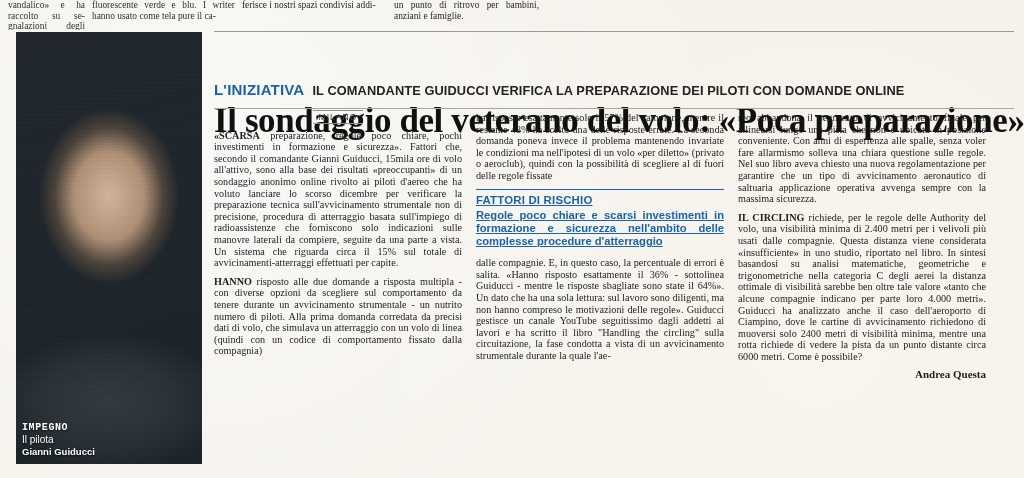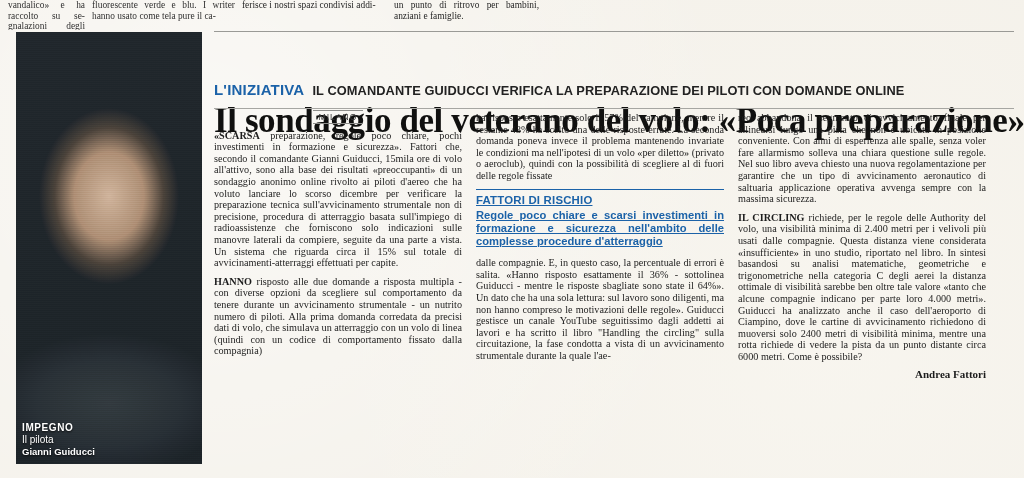--- a/index.html
+++ b/index.html
@@ -90,20 +90,21 @@
     bottom: 6px;
     color: #ffffff;
     text-shadow: 0 1px 2px rgba(0,0,0,0.8);
     font-family: "Liberation Sans", sans-serif;
     line-height: 12px;
   }
   .photo-caption .kicker {
     font-weight: bold;
     font-size: 10px;
     letter-spacing: .6px;
+    font-family: Liberation Mono, monospace;
   }
   .photo-caption .l1 { font-size: 10px; }
   .photo-caption .l2 { font-size: 9.5px; font-weight: bold; }
 
   
   .headline-area {
     position: absolute;
     left: 214px;
     top: 36px;
     width: 800px;
@@ -255,17 +256,17 @@
       <div class="subhead">
         <div class="t">FATTORI DI RISCHIO</div>
         <div class="d">Regole poco chiare e scarsi investimenti in formazione e sicurezza nell'ambito delle complesse procedure d'atterraggio</div>
       </div>
       <p id="c2p2">dalle compagnie. E, in questo caso, la percentuale di errori è salita. «Hanno risposto esattamente il 36% - sottolinea Guiducci - mentre le risposte sbagliate sono state il 64%». Un dato che ha una sola lettura: sul lavoro sono diligenti, ma non hanno compreso le motivazioni delle regole». Guiducci gestisce un canale YouTube seguitissimo dagli addetti ai lavori e ha scritto il libro "Handling the circling" sulla circuitazione, la fase condotta a vista di un avvicinamento strumentale durante la quale l'ae-</p>
     </div>
 
     <div class="col">
       <p>reo abbandona il segmento di avvicinamento finale per allinearsi lungo una pista che non è ubicata in posizione conveniente. Con anni di esperienza alle spalle, senza voler fare allarmismo solleva una chiara questione sulle regole. Nel suo libro aveva chiesto una nuova regolamentazione per garantire che un tipo di avvicinamento aeronautico di saltuaria applicazione operativa avvenga sempre con la massima sicurezza.</p>
       <p><b>IL CIRCLING</b> richiede, per le regole delle Authority del volo, una visibilità minima di 2.400 metri per i velivoli più usati dalle compagnie. Questa distanza viene considerata «insufficiente» in uno studio, riportato nel libro. In sintesi basandosi su analisi matematiche, geometriche e trigonometriche nella categoria C degli aerei la distanza ottimale di visibilità sarebbe ben oltre tale valore «tanto che alcune compagnie indicano per parte loro 4.000 metri». Guiducci ha analizzato anche il caso dell'aeroporto di Ciampino, dove le cartine di avvicinamento richiedono di muoversi solo 2400 metri di visibilità minima, mentre una rotta richiede di vedere la pista da un punto distante circa 6000 metri. Come è possibile?</p>
-      <div class="byline">Andrea Fattori</div>
+      <div class="byline">Andrea Questa</div>
     </div>
 
   </div>
 </div>
 
 </body></html>

